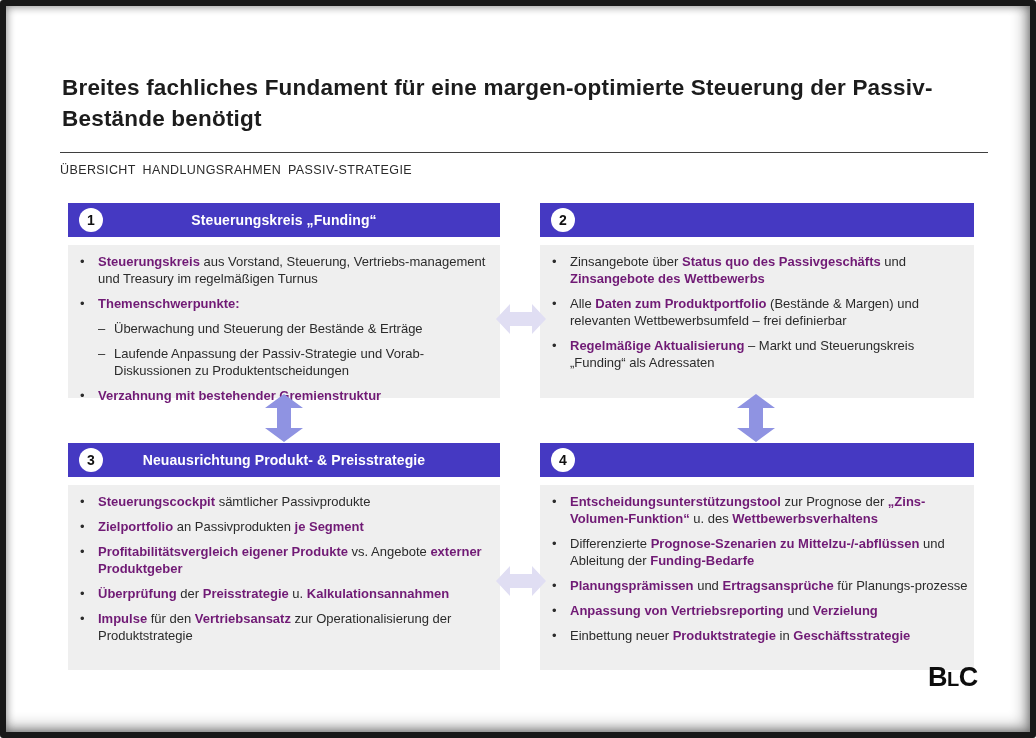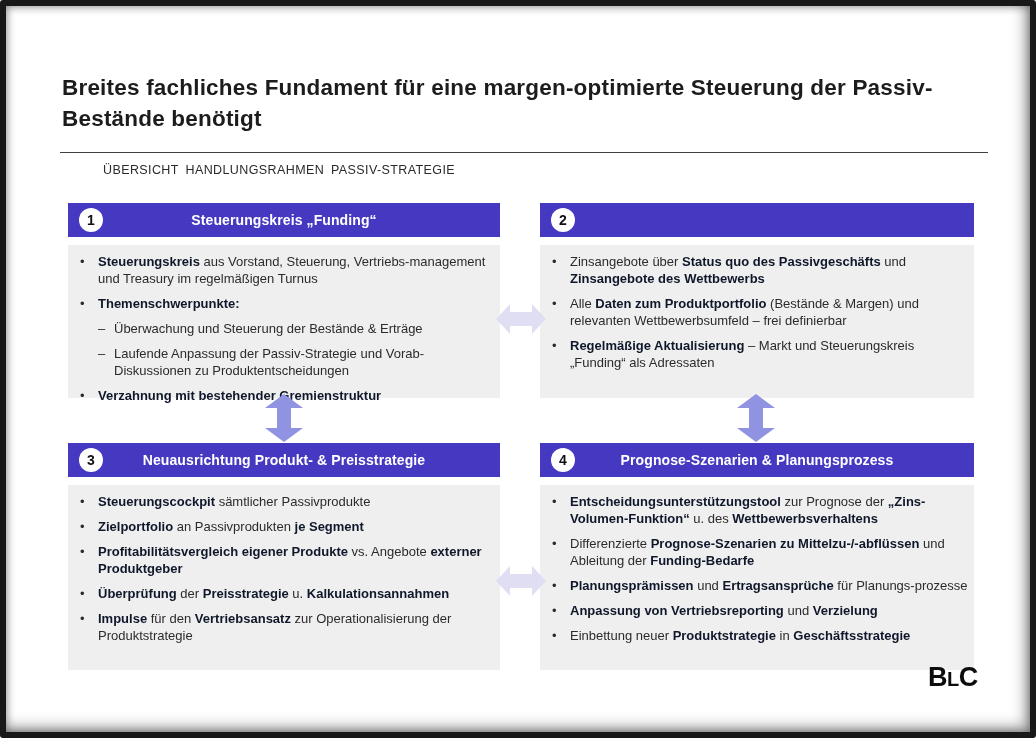--- a/index.html
+++ b/index.html
@@ -12,41 +12,41 @@
     box-shadow:inset 0 0 10px rgba(0,0,0,.45), inset -6px -6px 14px rgba(0,0,0,.30);
     pointer-events:none;z-index:40;box-sizing:border-box;
   }
   .title{
     position:absolute;left:62px;top:57px;width:935px;
     font-size:22.5px;line-height:31px;font-weight:700;color:#1c1c1c;letter-spacing:.2px;
   }
   .rule{position:absolute;left:60px;top:152px;width:928px;height:1px;background:#3f3f3f;}
   .kicker{
     position:absolute;left:60px;top:163px;font-size:12.5px;color:#2a2a2a;
-    letter-spacing:.4px;word-spacing:3px;margin-left:43px;
+    letter-spacing:.4px;word-spacing:3px;
   }
   .box{position:absolute;}
   .box-header{
     height:34px;position:relative;background:var(--accent,#4539c2);
     display:flex;align-items:center;justify-content:center;
   }
   .box-num{
     position:absolute;left:11px;top:5px;width:24px;height:24px;background:#ffffff;
     border-radius:50%;color:#101010;font-size:14px;font-weight:700;
     display:flex;align-items:center;justify-content:center;
   }
   .box-title{color:#ffffff;font-weight:700;font-size:14px;letter-spacing:.1px;}
   .box-body{background:var(--box-bg,#efefef);margin-top:8px;padding:8px 4px 8px 12px;box-sizing:border-box;}
   .bullet{display:flex;margin-bottom:8px;font-size:13px;line-height:17px;color:#2b2b2b;}
   .bullet:last-child{margin-bottom:0;}
   .marker{width:18px;flex:none;}
   .sub{margin-left:18px;}
   .sub .marker{width:16px;}
   .btxt{flex:1;min-width:0;}
-  .bold{font-weight:700;color:#0f172a;}
+  .bold{font-weight:700;color:#701a75;}
   .arrow{position:absolute;z-index:5;}
   .arrow-h path{fill:var(--arrow-light,#e0def3);}
   .arrow-v path{fill:var(--arrow-dark,#8f93e2);}
   .logo{
     position:absolute;left:928px;top:662px;display:flex;align-items:baseline;
     color:#0d0d0d;font-weight:700;letter-spacing:-.5px;
   }
   .lg-big{font-size:27px;line-height:30px;}
   .lg-small{font-size:20px;line-height:30px;}
 </style>
@@ -133,21 +133,20 @@
         <div class="bullet">
           <span class="marker">•</span>
           <span class="btxt"><span class="bold">Impulse</span><span> für den </span><span class="bold">Vertriebsansatz</span><span> zur Operationalisierung der Produktstrategie</span></span>
         </div>
       </div>
   </div>
 
   <div class="box" style="left:540px;top:443px;width:434px;">
     <div class="box-header">
       <span class="box-num">4</span>
-      <span class="box-title">Prognose-Szenarien &amp; Planungsprozess</span>
     </div>
     <div class="box-body" style="height:185px;">
         <div class="bullet">
           <span class="marker">•</span>
           <span class="btxt"><span class="bold">Entscheidungsunterstützungstool</span><span> zur Prognose der </span><span class="bold">„Zins-Volumen-Funktion“</span><span> u. des </span><span class="bold">Wettbewerbsverhaltens</span></span>
         </div>
         <div class="bullet">
           <span class="marker">•</span>
           <span class="btxt"><span>Differenzierte </span><span class="bold">Prognose-Szenarien zu Mittelzu-/-abflüssen</span><span> und Ableitung der </span><span class="bold">Funding-Bedarfe</span></span>
         </div>

